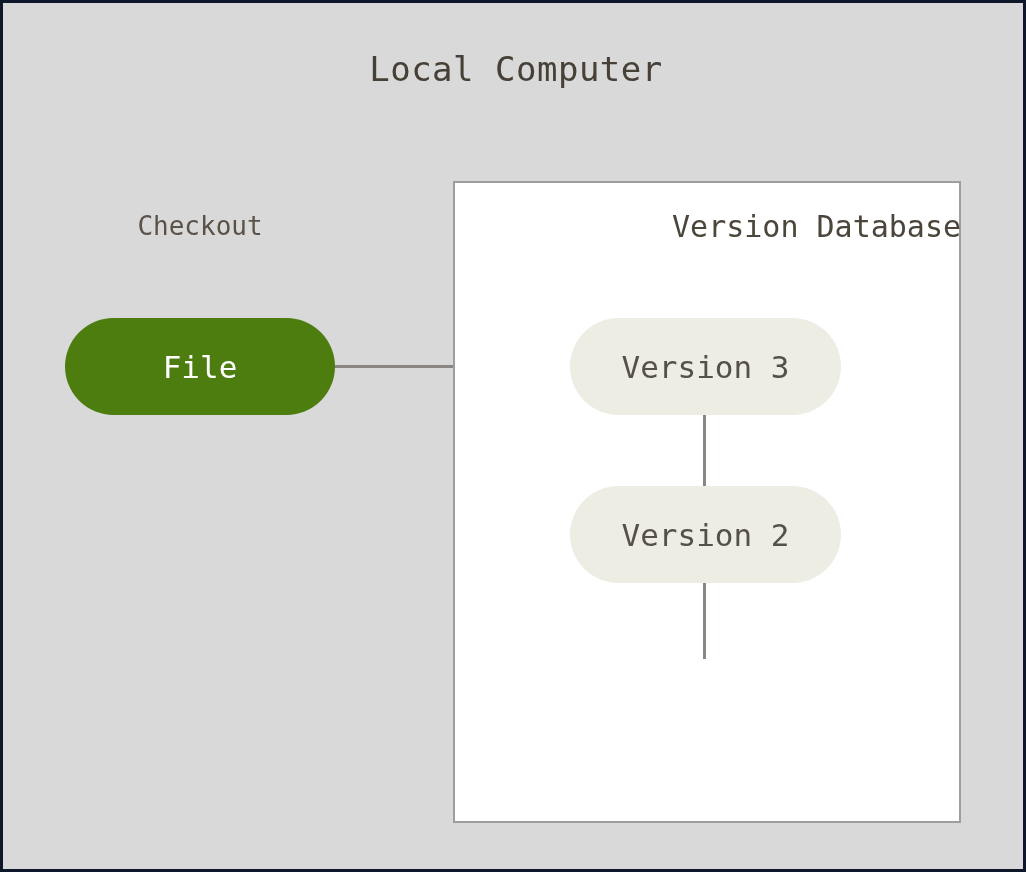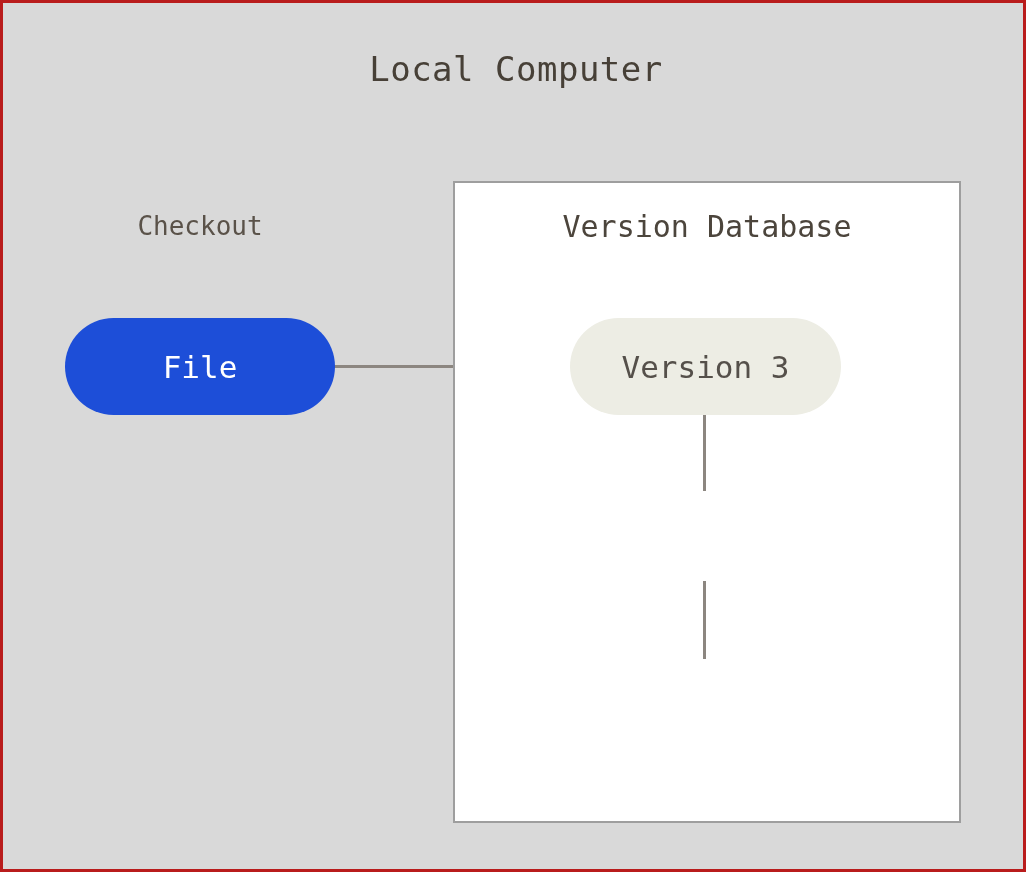--- a/index.html
+++ b/index.html
@@ -11,21 +11,21 @@
   body {
     font-family: "DejaVu Sans Mono", monospace;
   }
 
   .canvas {
     position: relative;
     width: 1026px;
     height: 872px;
     box-sizing: border-box;
     background: #d9d9d9;
-    border: 3px solid #b91c1c;
+    border: 3px solid #0f172a;
     overflow: hidden;
   }
 
   
   .diagram-title {
     position: absolute;
     left: 0;
     top: 44px;
     width: 1026px;
     text-align: center;
@@ -58,21 +58,21 @@
     height: 642px;
     box-sizing: border-box;
     background: #ffffff;
     border: 2px solid #9e9e9e;
   }
   .vdb-title {
     position: absolute;
     left: 450px;
     top: 203px;
     width: 508px;
-    text-align: center;
+    text-align: right;
     font-size: 30px;
     line-height: 42px;
     color: #4c453c;
     white-space: pre;
   }
 
   
   .conn {
     position: absolute;
     background: #8c8680;
@@ -109,21 +109,21 @@
     align-items: center;
     justify-content: center;
     border-radius: 999px;
     white-space: pre;
   }
   .node-file {
     left: 62px;
     top: 315px;
     width: 270px;
     height: 97px;
-    background: #1d4ed8;
+    background: #4d7c0f;
     color: #ffffff;
     font-size: 31px;
   }
   .node-version {
     left: 567px;
     width: 271px;
     height: 97px;
     background: #edede4;
     color: #55504a;
     font-size: 31px;
@@ -148,15 +148,16 @@
   <div class="vdb-title">Version Database</div>
 
   <div class="conn conn-v conn-v3-v2"></div>
 
   <div class="conn conn-v conn-v2-v1"></div>
 
   <div class="node node-file">File</div>
 
   <div class="node node-version node-v3">Version 3</div>
 
+  <div class="node node-version node-v2">Version 2</div>
 
 
 </div>
 
 </body></html>

